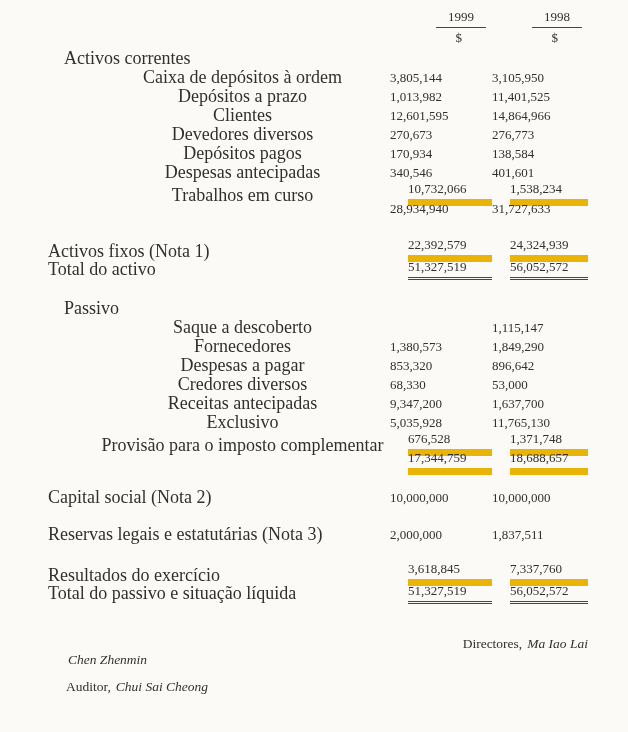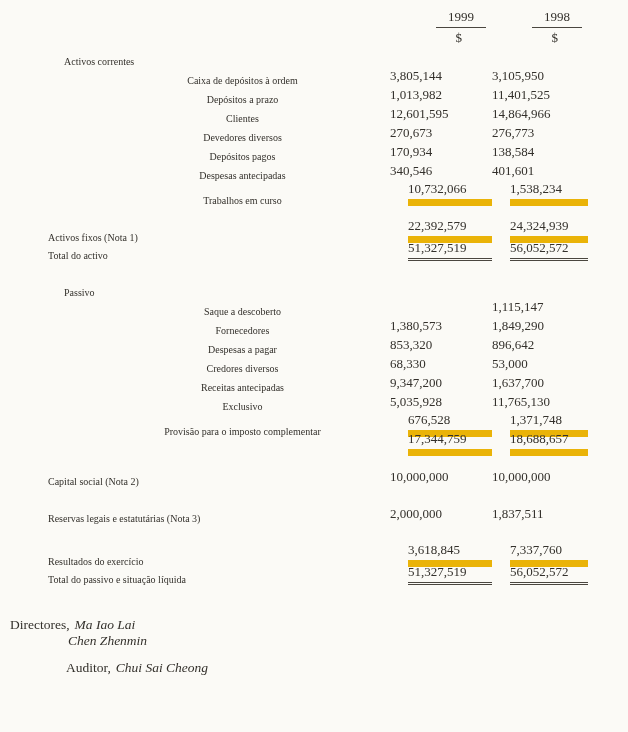--- a/index.html
+++ b/index.html
@@ -21,21 +21,21 @@
     grid-template-columns: 1fr 102px 96px;
     column-gap: 0;
     align-items: end;
     height: 19px;
   }
   .row.gap { height: 18px; }
   .row.header-row { height: 22px; }
   .row.currency-row { height: 20px; }
   .row.total { height: 24px; padding-top: 0; }
   .cell { overflow: visible; white-space: nowrap; }
-  .cell.label { font-size: 10px; }
+  .cell.label { font-size: 18px; }
   .row.section .cell.label { padding-left: 54px; }
   .row.item .cell.label { padding-left: 85px; text-align: center; }
   .row.item0 .cell.label, .row.total .cell.label { padding-left: 38px; }
   .cell.value {
     text-align: left;
     font-size: 13px;
     padding-bottom: 2px;
     padding-right: 2px;
   }
   .cell.value.rule-under {
@@ -50,21 +50,21 @@
   .cell.value.head span {
     display: inline-block;
     padding: 0 12px 2px 12px;
     border-bottom: 1px solid #4a463f;
     font-size: 13px;
   }
   .cell.value.cur { text-align: right; padding-right: 30px; font-size: 13px; }
   .signatures { margin-top: 32px; font-size: 13.5px; }
   .sig-line .name { font-style: italic; }
   .sig-line .sig-label { margin-right: 5px; }
-  .sig-1 { padding-left: 0; }
+  .sig-1 { padding-left: 0; text-align: right; }
   .sig-2 { padding-left: 58px; }
   .sig-3 { padding-left: 56px; margin-top: 11px; }
 </style>
 </head>
 <body>
 
 <div class="page">
 
   <div class="row header-row">
     <div class="cell label"></div>
@@ -116,20 +116,25 @@
       <div class="row item">
         <div class="cell label">Despesas antecipadas</div>
         <div class="cell value">340,546</div>
         <div class="cell value">401,601</div>
       </div>
       <div class="row item">
         <div class="cell label">Trabalhos em curso</div>
         <div class="cell value rule-under">10,732,066</div>
         <div class="cell value rule-under">1,538,234</div>
       </div>
+      <div class="row subtotal">
+        <div class="cell label"></div>
+        <div class="cell value">28,934,940</div>
+        <div class="cell value">31,727,633</div>
+      </div>
       <div class="row gap"></div>
       <div class="row item0">
         <div class="cell label">Activos fixos (Nota 1)</div>
         <div class="cell value rule-under">22,392,579</div>
         <div class="cell value rule-under">24,324,939</div>
       </div>
       <div class="row total">
         <div class="cell label">Total do activo</div>
         <div class="cell value rule-dunder">51,327,519</div>
         <div class="cell value rule-dunder">56,052,572</div>

